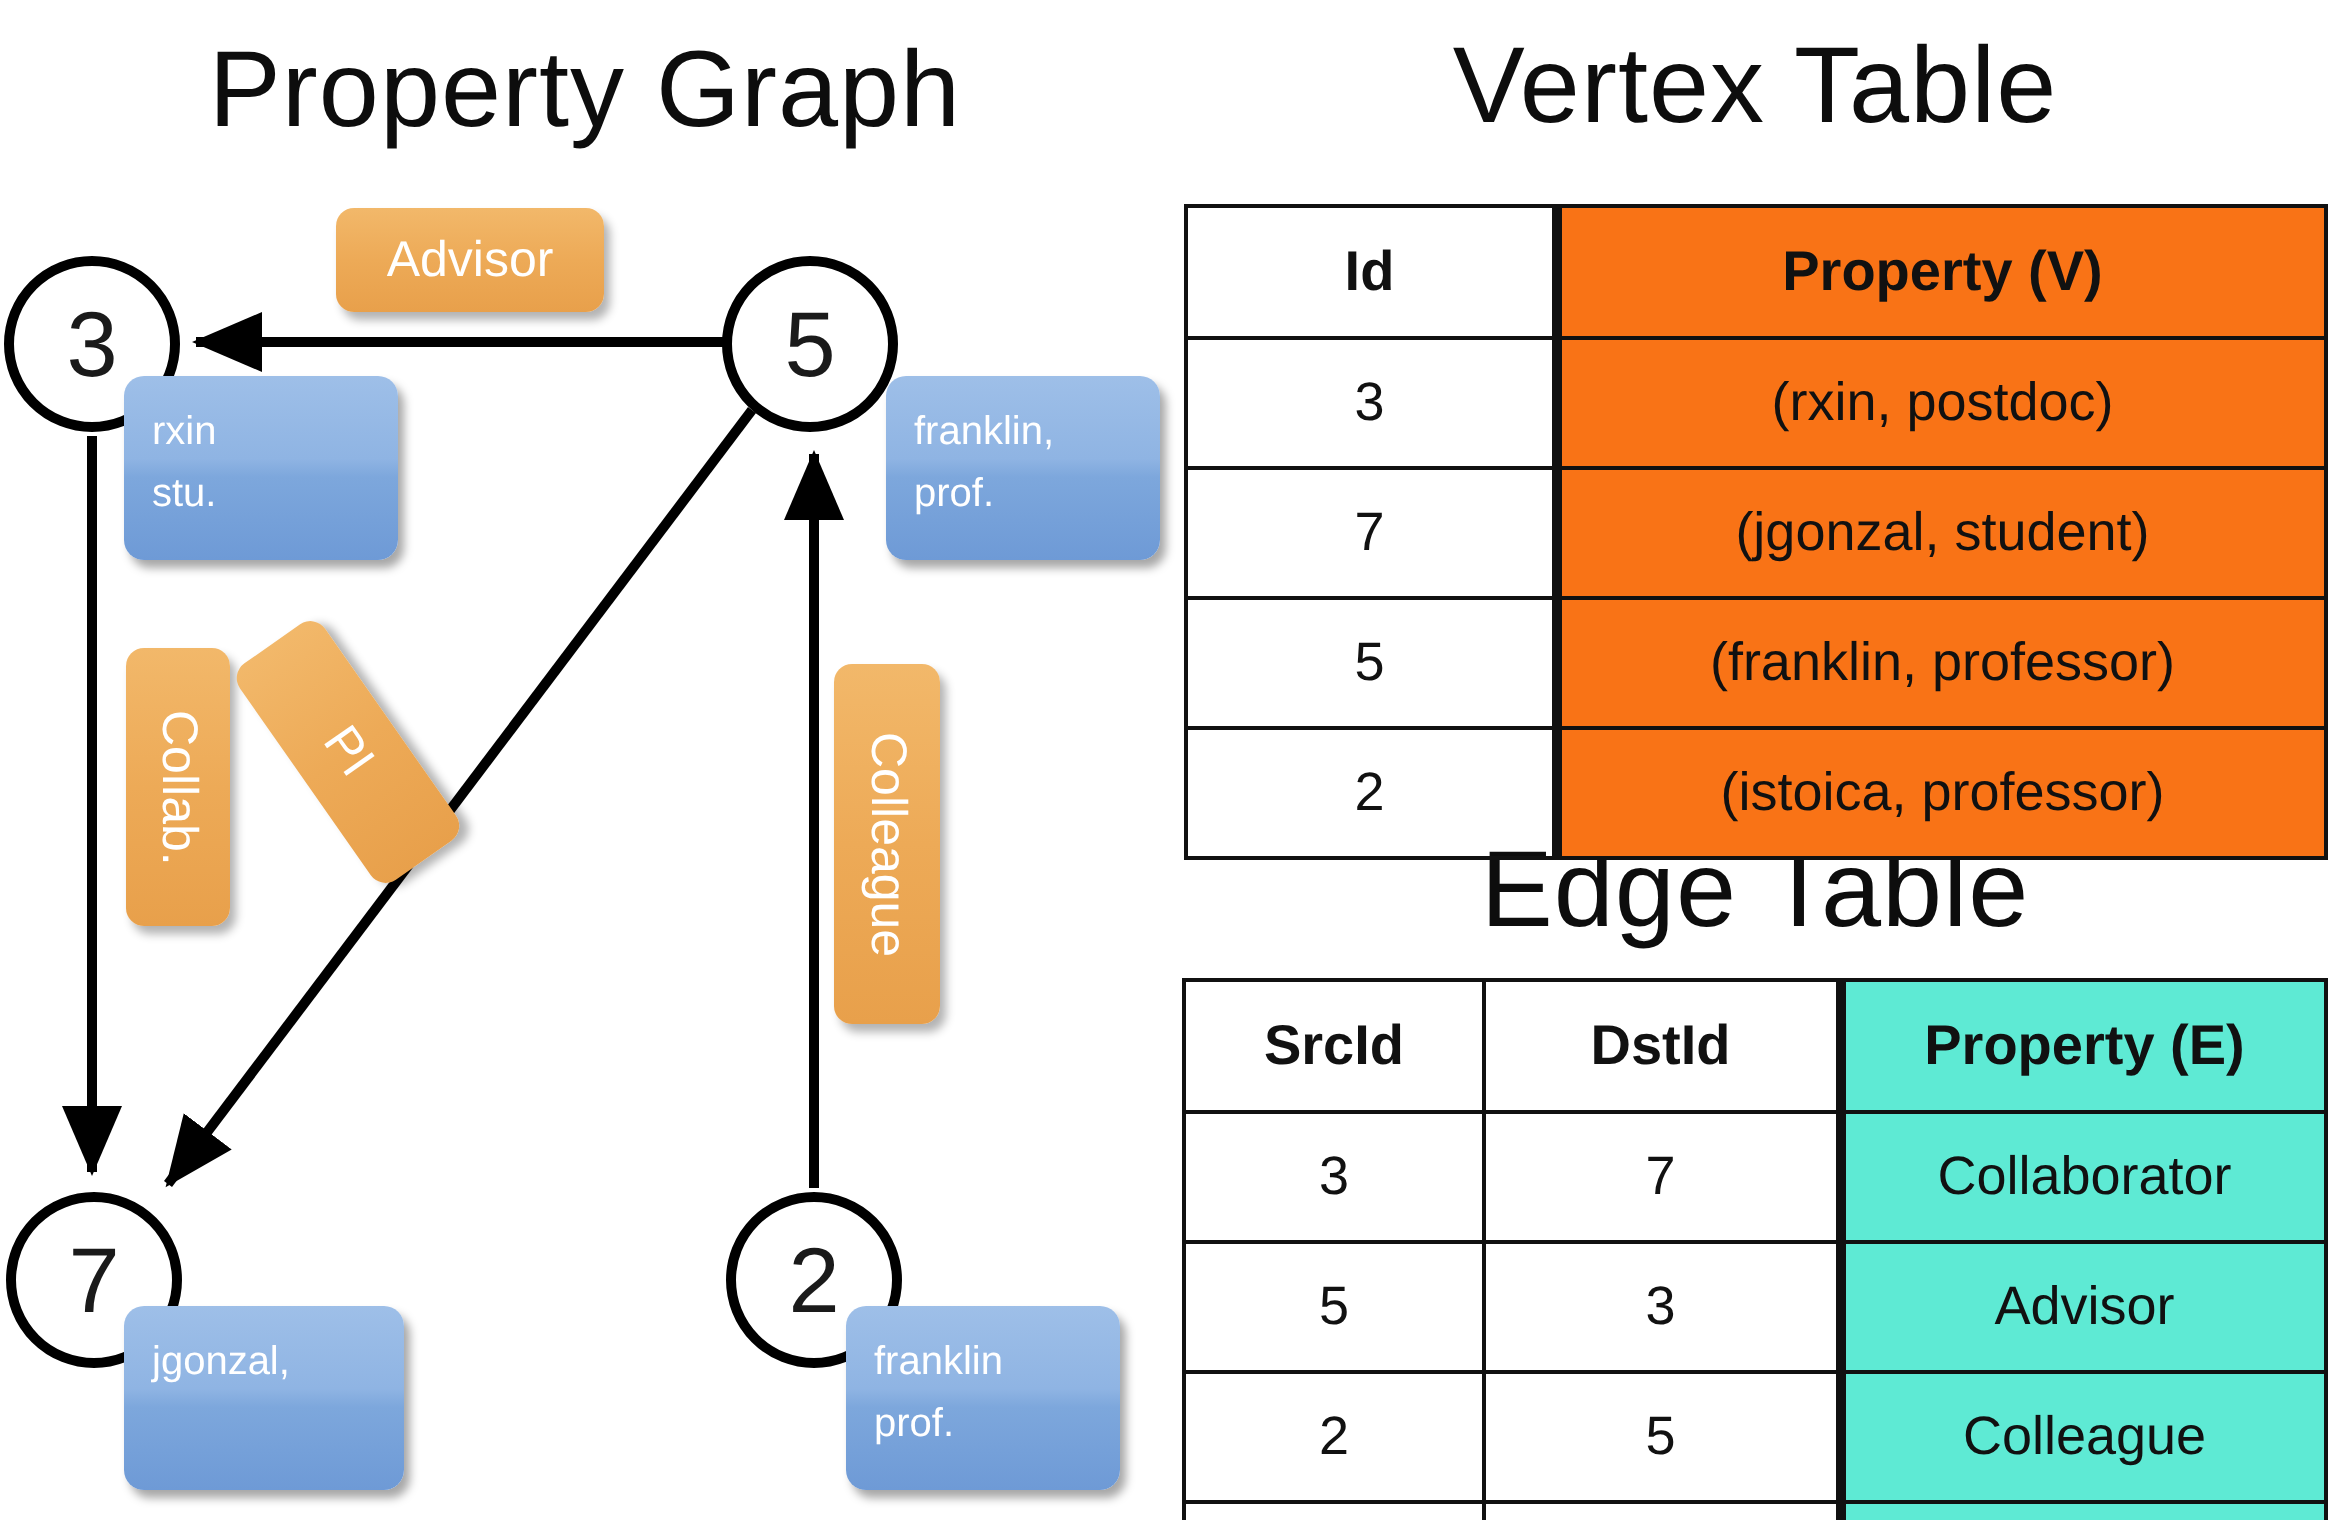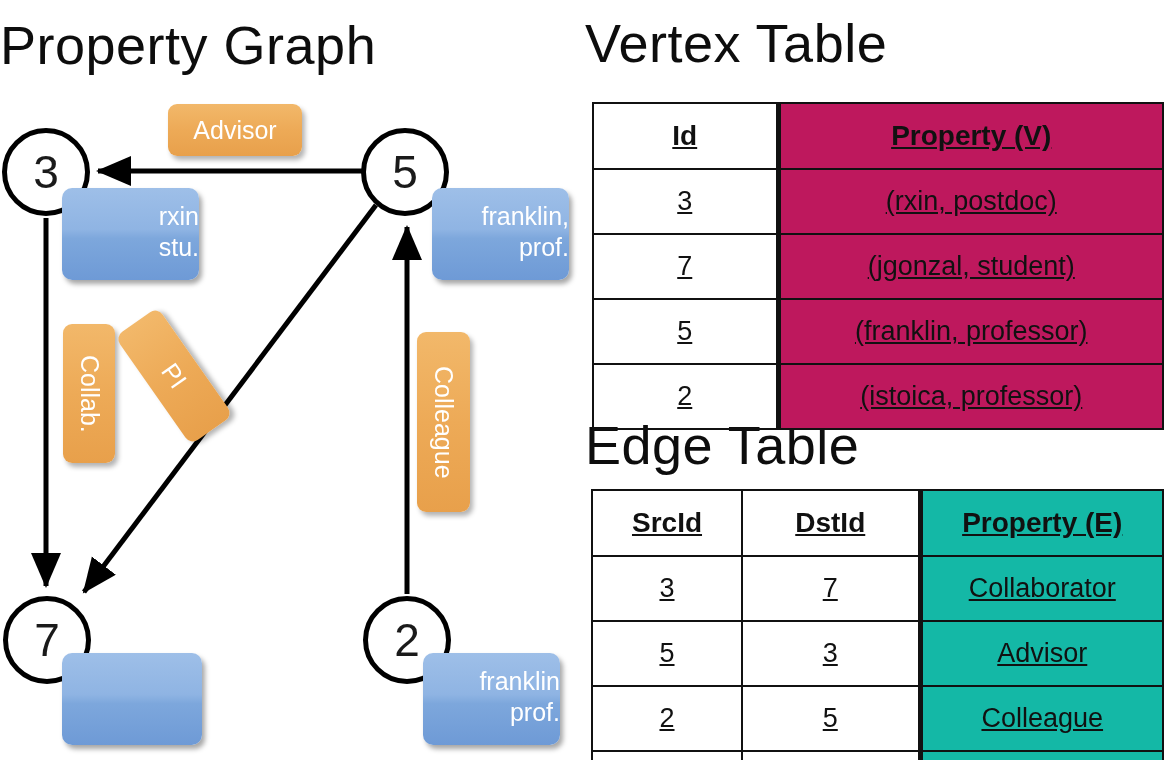--- a/index.html
+++ b/index.html
@@ -18,20 +18,21 @@
 
   
   .title {
     position: absolute;
     font-family: "Liberation Sans", sans-serif;
     font-weight: 300;
     font-size: 54px;
     letter-spacing: 0.5px;
     color: #0d0d0d;
     white-space: nowrap;
+    text-align: center;
   }
   #title-property-graph { left: 0;   top: 14px;  width: 585px; }
   #title-vertex-table   { left: 585px; top: 12px; width: 585px; }
   #title-edge-table     { left: 585px; top: 414px; width: 585px; }
 
   
   #graph-panel {
     position: absolute;
     left: 0; top: 0;
     width: 585px; height: 760px;
@@ -63,31 +64,30 @@
   #node-7 { left: 3px;   top: 596px; }
   #node-2 { left: 363px; top: 596px; }
 
   
   .prop-box {
     position: absolute;
     border-radius: 10px;
     background: linear-gradient(to bottom, #9ebfe8 0%, #8fb4e3 45%, #7da7dc 55%, #6e9ad6 100%);
     box-shadow: 3px 4px 5px rgba(0,0,0,0.35);
     color: #ffffff;
-    font-size: 25px;
+    font-size: 20px;
     line-height: 31px;
     font-family: "Liberation Sans", sans-serif;
     font-weight: 400;
     padding: 13px 0 0 14px;
     box-sizing: border-box;
     z-index: 8;
-    text-align: right;
   }
   #prop-rxin     { left: 62px;  top: 188px; width: 137px; height: 92px; }
-  #prop-franklin { left: 432px; top: 188px; width: 137px; height: 92px; }
+  #prop-franklin { left: 443px; top: 188px; width: 137px; height: 92px; }
   #prop-jgonzal  { left: 62px;  top: 653px; width: 140px; height: 92px; }
   #prop-istoica  { left: 423px; top: 653px; width: 137px; height: 92px; }
 
   
   .edge-label {
     position: absolute;
     border-radius: 9px;
     background: linear-gradient(to bottom, #f0b museum);
     box-shadow: 3px 4px 5px rgba(0,0,0,0.3);
     color: #ffffff;
@@ -137,38 +137,37 @@
   }
   .tbl td, .tbl th {
     border: 2px solid #111;
     text-align: center;
     font-weight: 400;
     font-size: 27px;
     color: #111;
     height: 45px;
     padding: 16px 4px;
     box-sizing: border-box;
-    text-decoration: underline;
   }
   .tbl th {
     font-weight: 700;
     font-size: 28px;
   }
   .tbl .hdr-row th { height: 53px; }
 
   #vertex-table { left: 592px; top: 102px; width: 570px; }
   #vertex-table col.c-id   { width: 185px; }
   #vertex-table col.c-prop { width: 385px; }
-  .cell-v { background: #be185d; }
+  .cell-v { background: #f97316; }
 
   #edge-table { left: 591px; top: 489px; width: 571px; border-radius: 12px; }
   #edge-table col.c-src  { width: 150px; }
   #edge-table col.c-dst  { width: 178px; }
   #edge-table col.c-prop { width: 243px; }
-  .cell-e { background: #14b8a6; }
+  .cell-e { background: #5eead4; }
 
   
   .sep-left { border-left: 5px solid #111 !important; }
 </style>
 </head>
 <body>
 
 <div class="title" id="title-property-graph">Property Graph</div>
 <div class="title" id="title-vertex-table">Vertex Table</div>
 <div class="title" id="title-edge-table">Edge Table</div>
@@ -206,20 +205,21 @@
 
   <div class="prop-box" id="prop-rxin">
     <div>rxin</div>
     <div>stu.</div>
   </div>
   <div class="prop-box" id="prop-franklin">
     <div>franklin,</div>
     <div>prof.</div>
   </div>
   <div class="prop-box" id="prop-jgonzal">
+    <div>jgonzal,</div>
   </div>
   <div class="prop-box" id="prop-istoica">
     <div>franklin</div>
     <div>prof.</div>
   </div>
 
   <div class="edge-label" id="edge-label-advisor">
     <span>Advisor</span>
   </div>
   <div class="edge-label" id="edge-label-collab">

